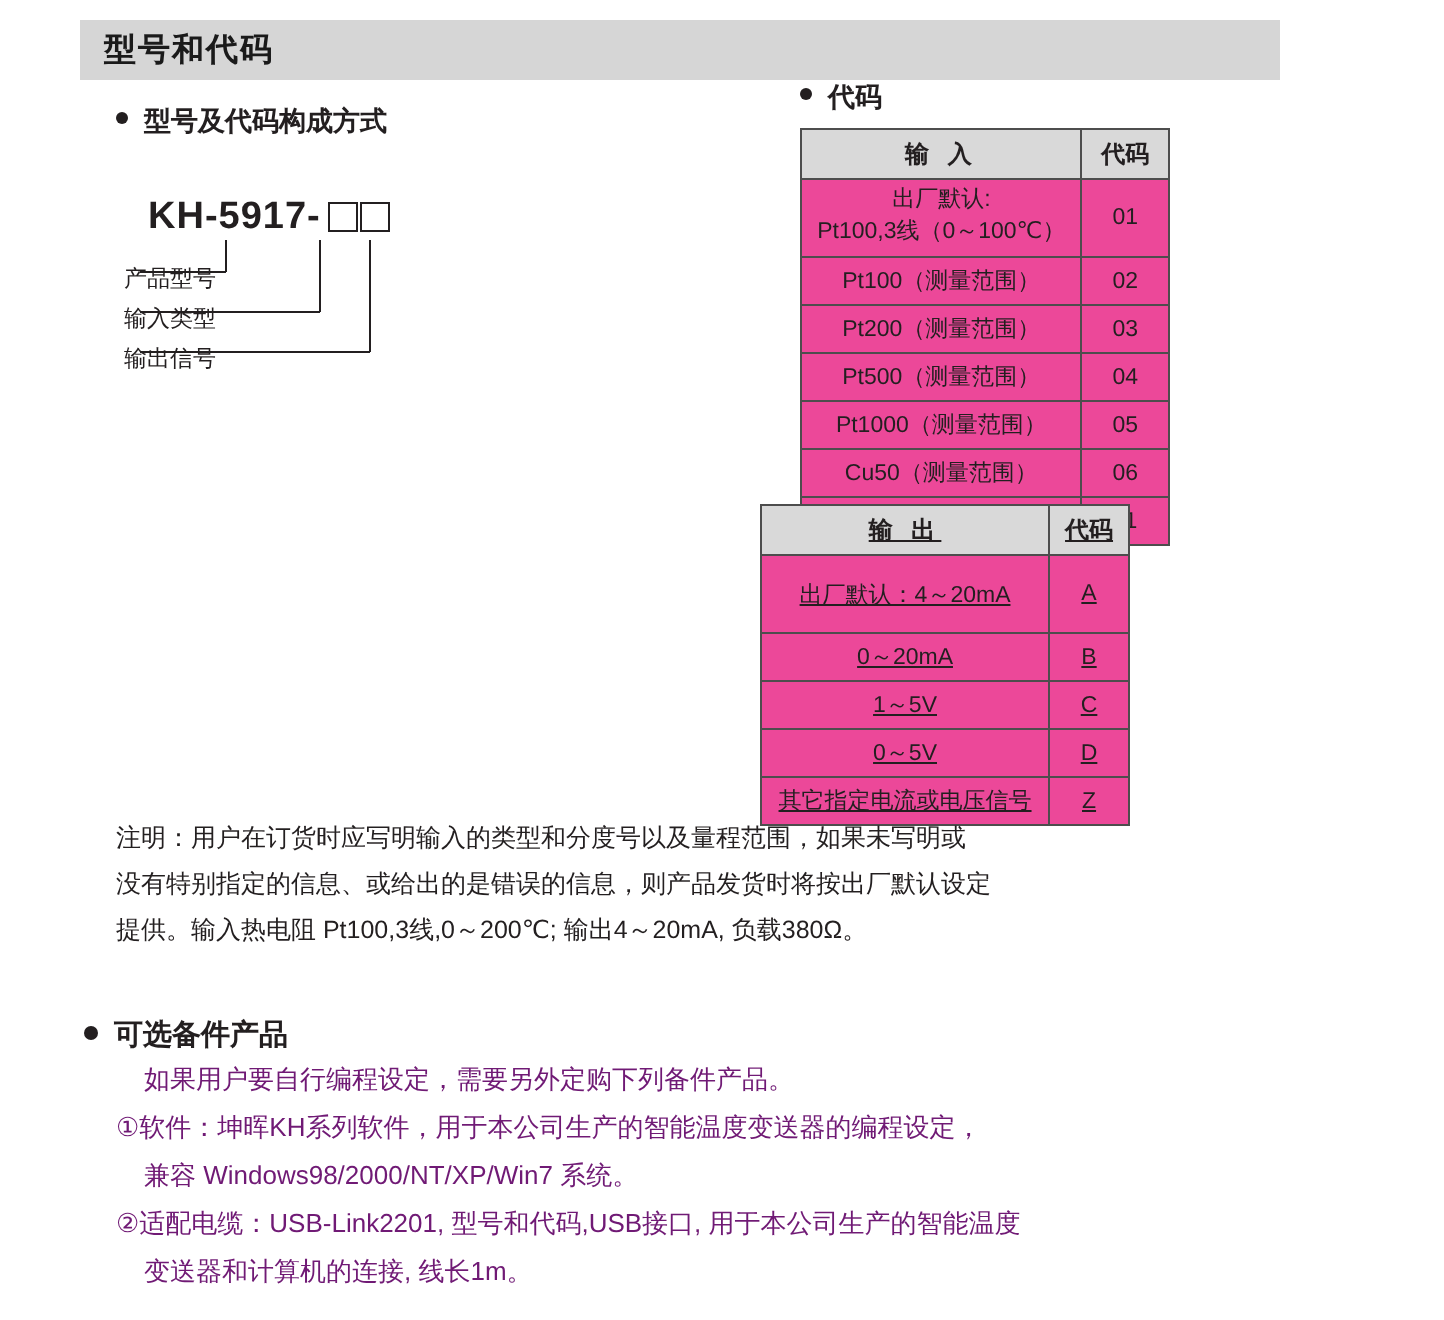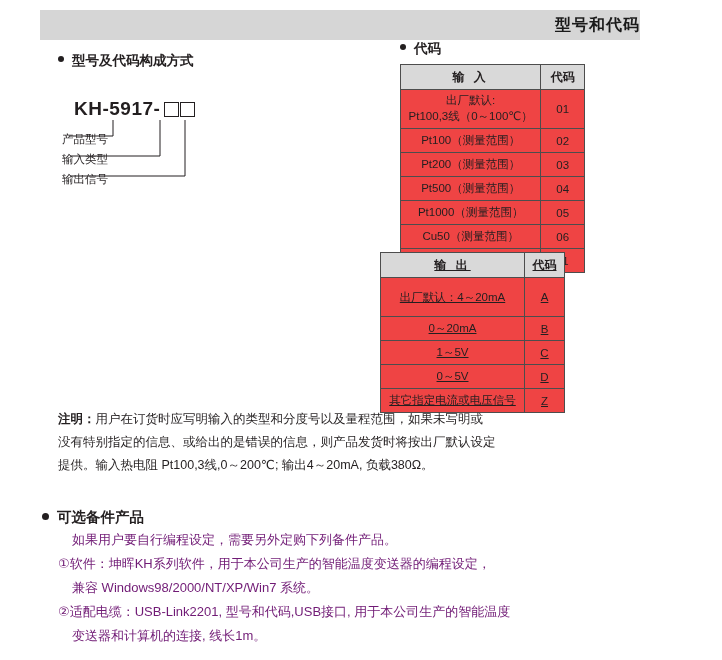--- a/index.html
+++ b/index.html
@@ -23,21 +23,20 @@
   
   .header-bar {
     position: absolute;
     left: 40px;
     top: 10px;
     width: 600px;
     height: 30px;
     background: #d6d6d6;
     display: flex;
     align-items: center;
-    justify-content: flex-end;
   }
   .header-title {
     font-size: 16px;
     font-weight: bold;
     letter-spacing: 1px;
     color: #1a1a1a;
     padding-left: 12px;
   }
   
   .bullet-head {
@@ -104,21 +103,21 @@
   #lbl-model  { left: 62px; top: 132px; }
   #lbl-input  { left: 62px; top: 152px; }
   #lbl-output { left: 62px; top: 172px; }
 
   
   table.code-table {
     position: absolute;
     border-collapse: collapse;
     font-size: 11.5px;
     color: #231f20;
-    background: #ef4444;
+    background: #ec4899;
   }
   table.code-table td, table.code-table th {
     border: 1px solid #4d4d4d;
     text-align: center;
     vertical-align: middle;
     padding: 2px 4px;
     font-weight: normal;
   }
   table.code-table th {
     background: #d9d9d9;
@@ -142,21 +141,21 @@
   
   .note {
     position: absolute;
     left: 58px;
     top: 408px;
     width: 600px;
     font-size: 12.5px;
     line-height: 23px;
     color: #231f20;
   }
-  .note .note-label { font-weight: bold; }
+  .note .note-label { font-weight: normal; }
 
   
   .parts-body {
     position: absolute;
     left: 58px;
     top: 528px;
     width: 620px;
     font-size: 13px;
     line-height: 24px;
     color: #701a75;

